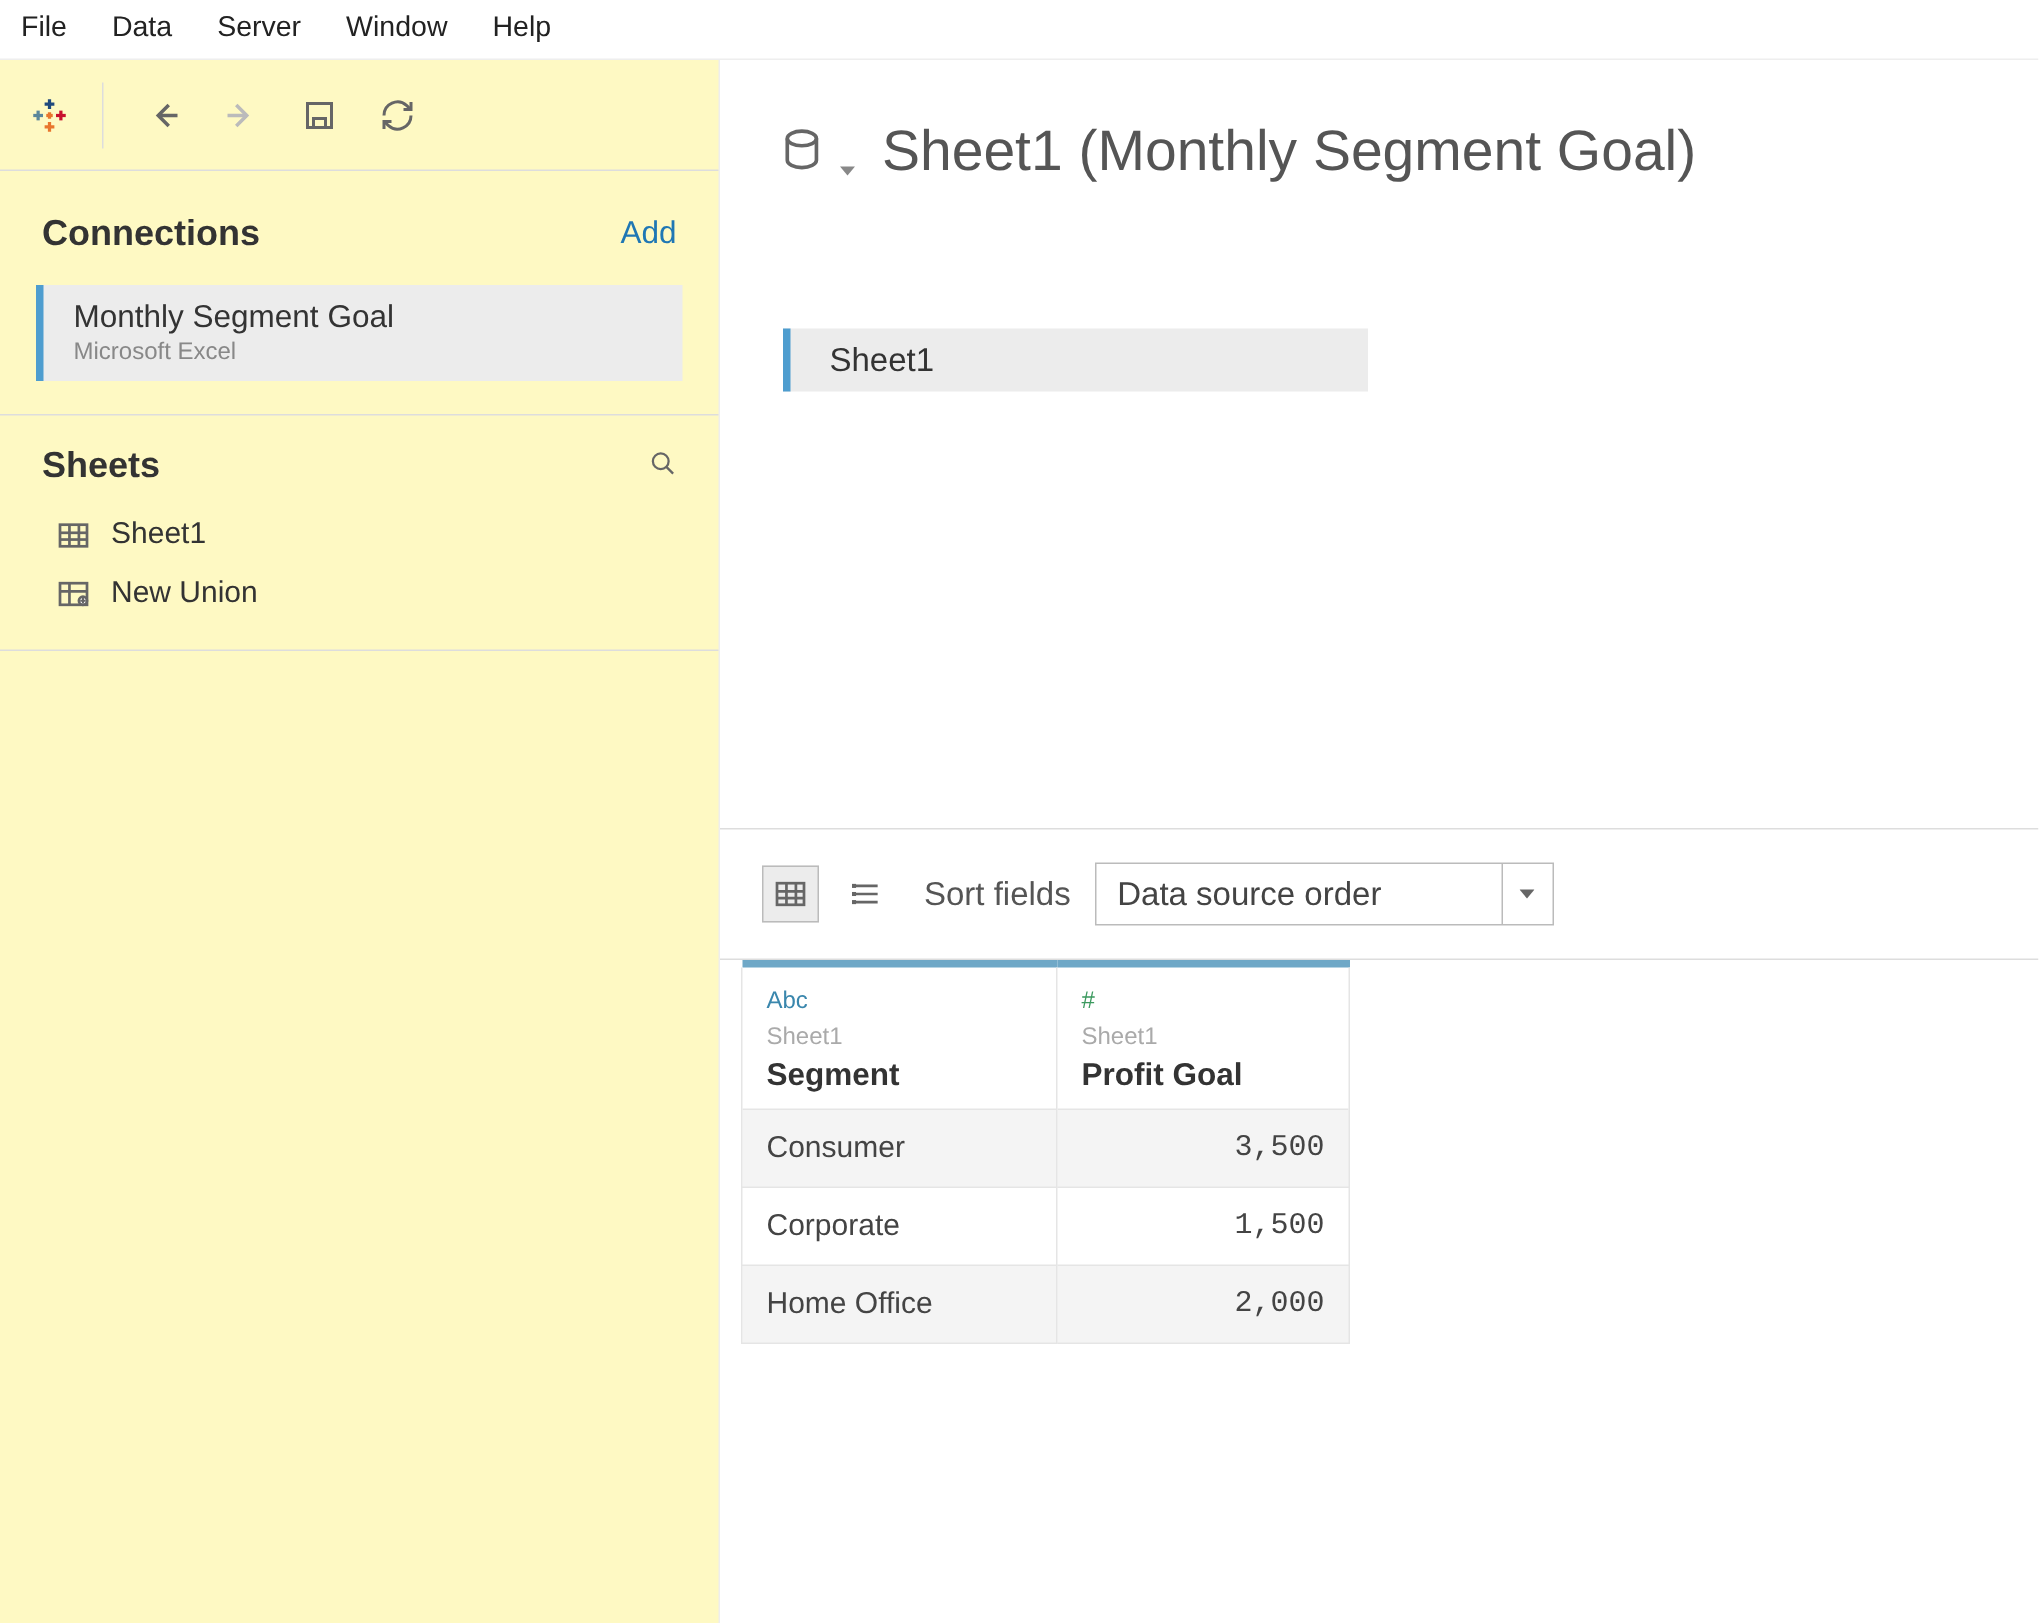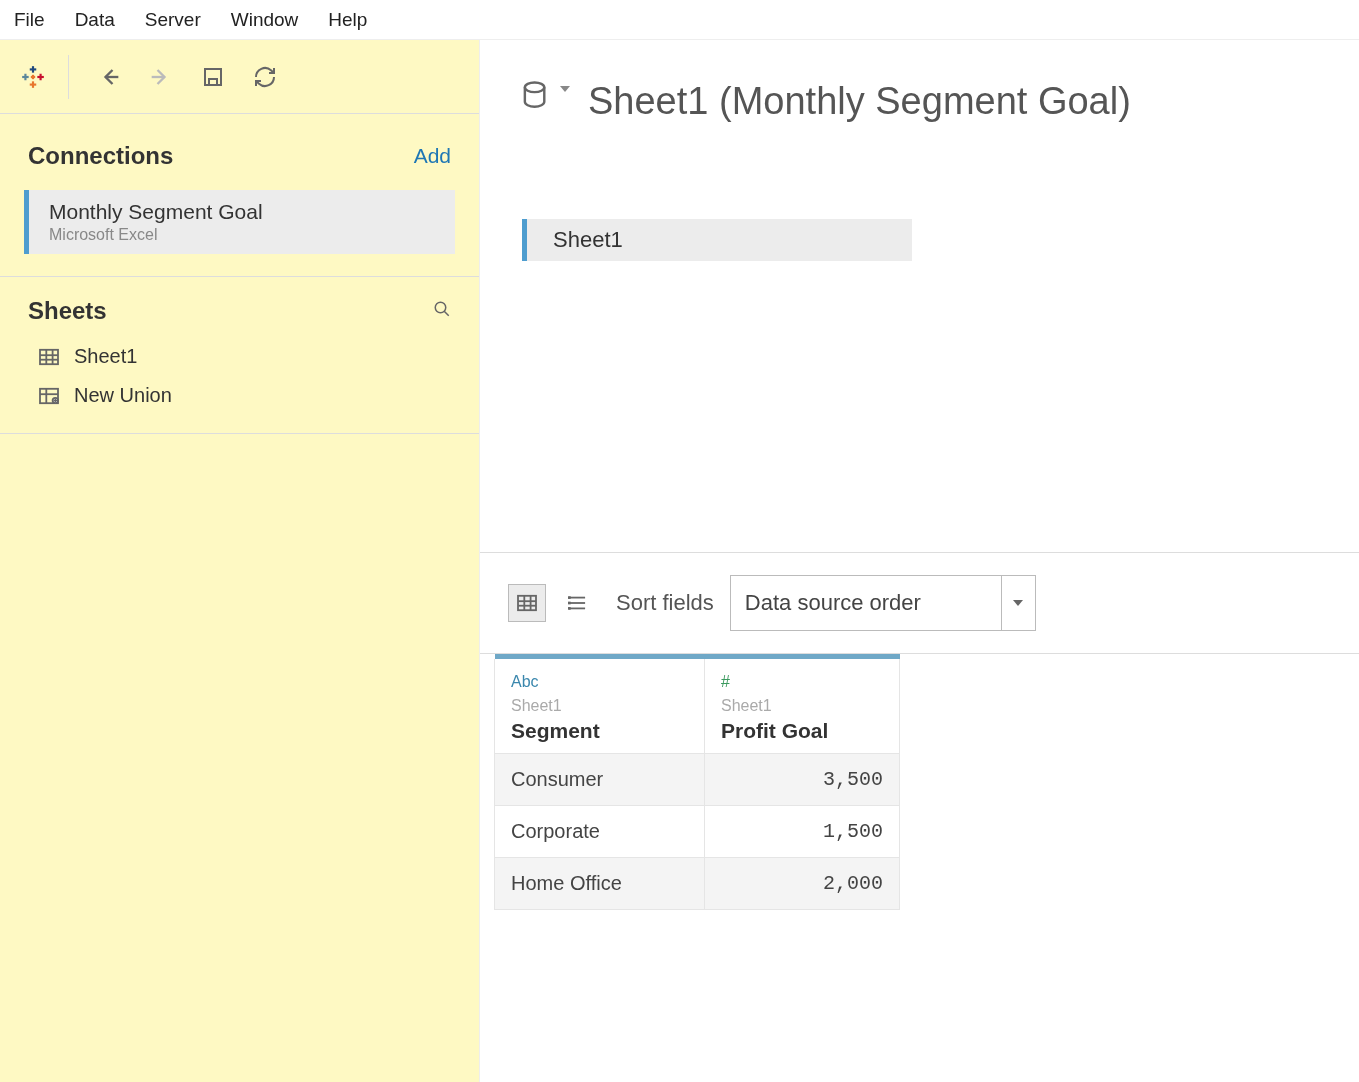--- a/index.html
+++ b/index.html
@@ -15,21 +15,21 @@
   
   .menubar {
     display: flex;
     gap: 30px;
     padding: 8px 14px;
     font-size: 19px;
     color: #222;
     user-select: none;
     border-bottom: 1px solid #eee;
     height: 40px;
-    align-items: center;
+    align-items: flex-start;
   }
   .menubar .menu-item { cursor: default; }
   .content {
     display: flex;
     height: calc(100% - 40px);
   }
   
   .left-panel {
     width: 480px;
     border-right: 1px solid #eee;
@@ -104,21 +104,21 @@
   .divider-h2 { height: 1px; background: #ddd; margin-top: 18px; }
 
   
   .right-panel {
     flex: 1;
     display: flex;
     flex-direction: column;
     position: relative;
   }
   .title-row {
-    display: flex; align-items: flex-start;
+    display: flex; align-items: flex-end;
     gap: 18px;
     padding: 40px 0 0 42px;
   }
   .db-icon { color: #666; }
   .page-title {
     font-size: 38px;
     color: #555;
     font-weight: 400;
   }
   .canvas {
@@ -154,21 +154,21 @@
     color: #666;
   }
   .view-btn.active {
     border: 1px solid #bbb;
     background: #ececec;
   }
   .sort-label { font-size: 22px; color: #555; margin-left: 8px; }
   .sort-select {
     display: flex; align-items: center;
     border: 1px solid #bbb;
-    height: 56px;
+    height: 42px;
     margin-left: 4px;
     cursor: pointer;
   }
   .sort-select .sel-text {
     padding: 0 80px 0 14px;
     font-size: 22px;
     color: #444;
     min-width: 260px;
   }
   .sort-select .sel-arrow {

